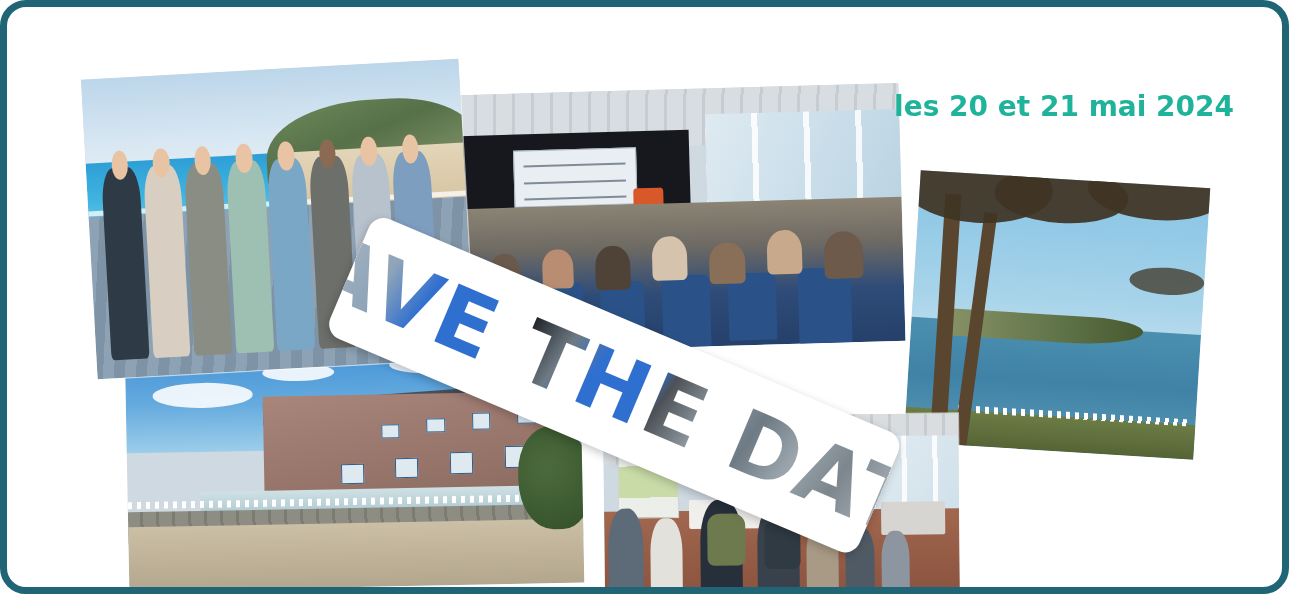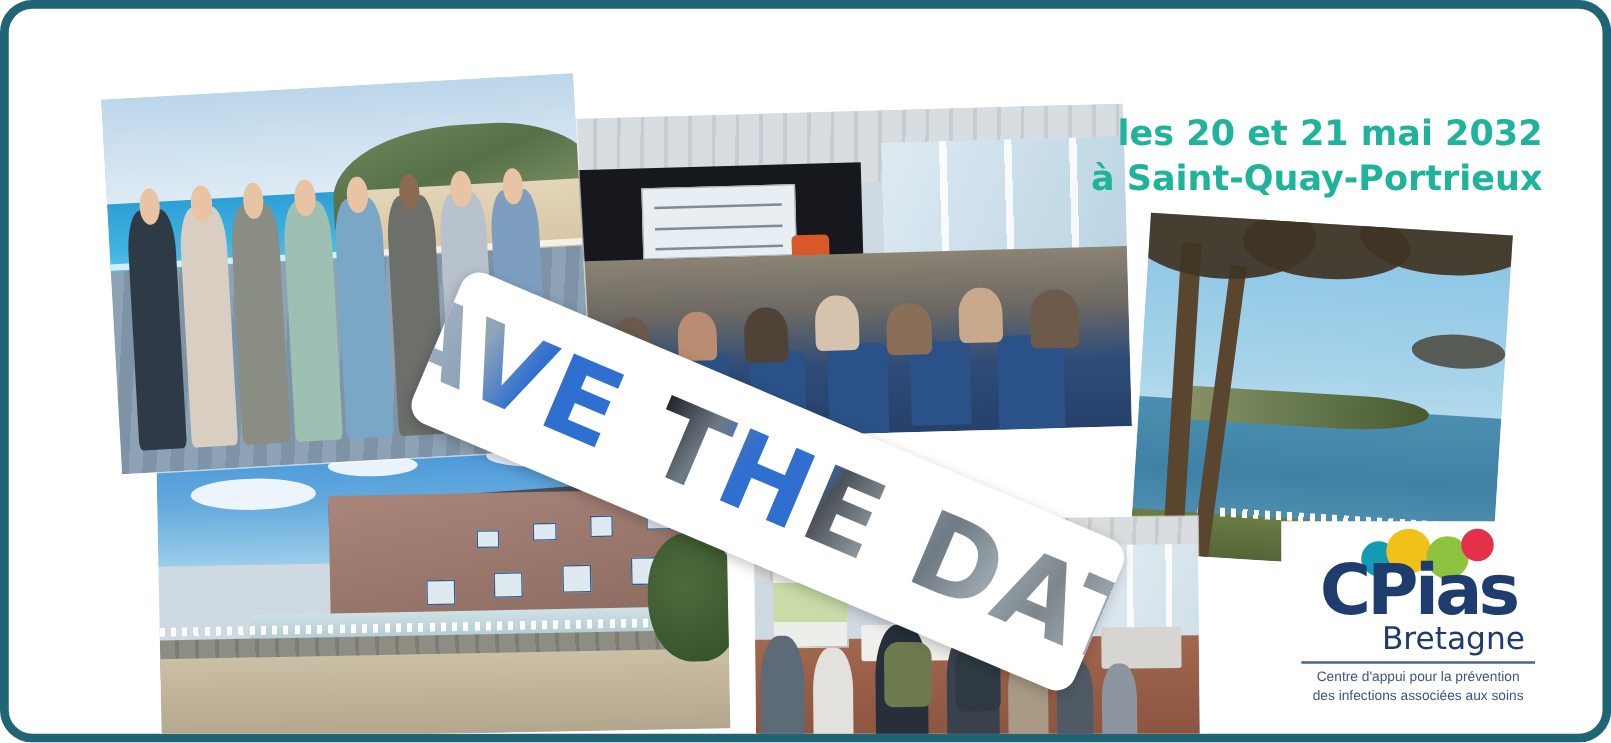--- a/index.html
+++ b/index.html
@@ -359,33 +359,17 @@
 
     <div class="stamp">
       <div class="stamp-plate"></div>
       <div class="stamp-text">SAVE THE DATE</div>
     </div>
 
   </div>
 
 
   <div class="datebox">
-    <div>les 20 et 21 mai  2032</div>
-    <div>à Saint-Quay-Portrieux</div>
+    <div>les 20 et 21 mai  2024</div>
   </div>
 
-  <div class="logo">
-    <div class="logo-dots">
-      <span class="d-teal"></span>
-      <span class="d-gold"></span>
-      <span class="d-green"></span>
-      <span class="d-red"></span>
-    </div>
-    <div class="logo-word">CPias</div>
-    <div class="logo-region">Bretagne</div>
-    <div class="logo-rule"></div>
-    <div class="logo-tag">
-      <div>Centre d'appui pour la prévention</div>
-      <div>des infections associées aux soins</div>
-    </div>
-  </div>
 
 </div>
 
 </body></html>

